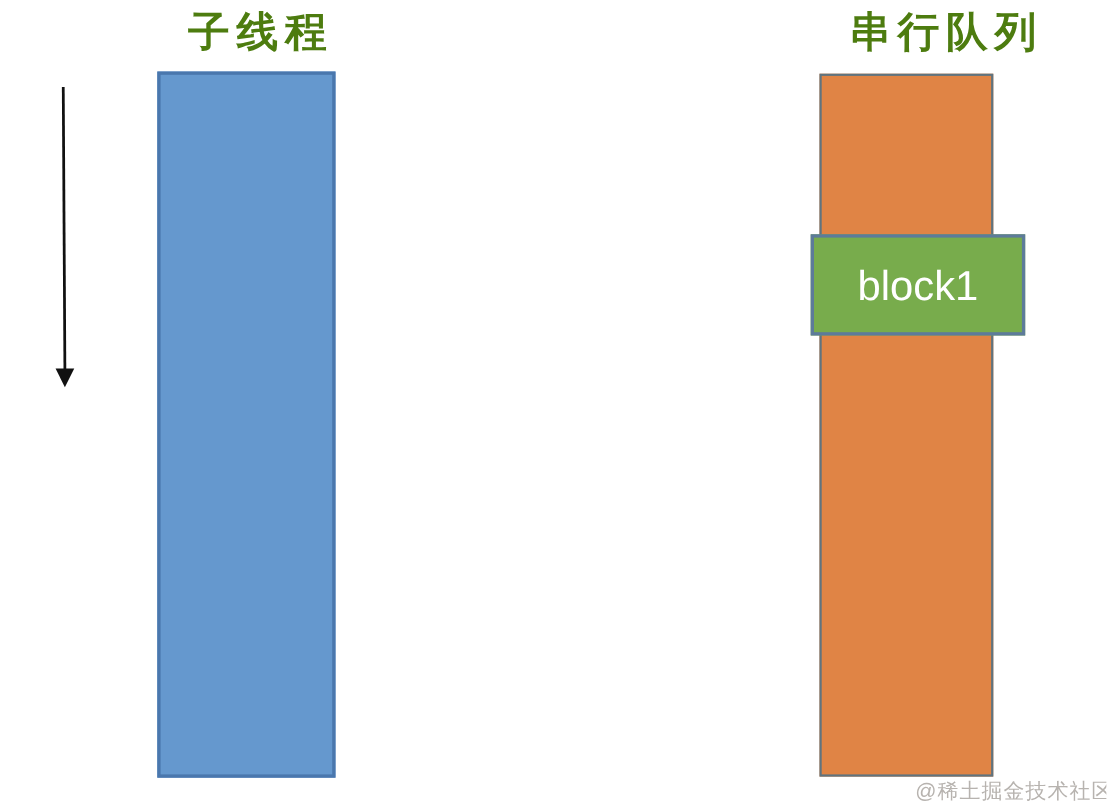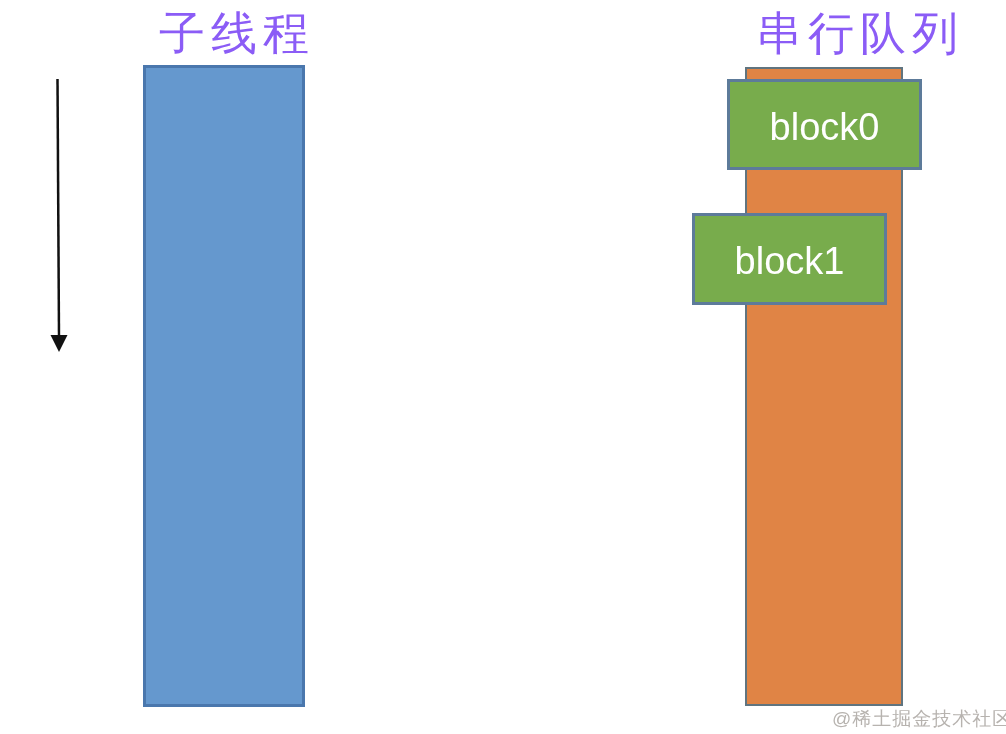--- a/index.html
+++ b/index.html
@@ -13,23 +13,23 @@
     height: 734px;
     background: #ffffff;
     overflow: hidden;
     font-family: "Liberation Sans", sans-serif;
   }
   .title {
     position: absolute;
     top: 8px;
     transform: translateX(-50%);
     font-family: "DejaVu Serif", "Liberation Serif", serif;
-    font-size: 46px;
-    font-weight: 400;
-    color: #8b5cf6;
+    font-size: 38px;
+    font-weight: 700;
+    color: #4d7c0f;
     letter-spacing: 6px;
     white-space: nowrap;
     line-height: 1.1;
   }
   .title-left  { left: 237px; }
   .title-right { left: 860px; }
 
   .arrow-svg {
     position: absolute;
     left: 45px;
@@ -76,21 +76,21 @@
     font-size: 38px;
     line-height: 1;
     padding-top: 4px;
   }
   .queue-block-0 {
     left: 727px;
     top: 79px;
     height: 91px;
   }
   .queue-block-1 {
-    left: 692px;
+    left: 737px;
     top: 213px;
     height: 92px;
   }
 
   .watermark {
     position: absolute;
     left: 832px;
     top: 706px;
     font-size: 19px;
     letter-spacing: 1px;
@@ -110,23 +110,20 @@
 
   <svg class="arrow-svg" viewBox="0 0 30 285" xmlns="http://www.w3.org/2000/svg">
     <line x1="12.5" y1="5" x2="14" y2="263" stroke="#111111" stroke-width="2.5"></line>
     <polygon points="14,278 5.5,261 22.5,261" fill="#111111"></polygon>
   </svg>
 
   <div class="column column-blue"></div>
 
   <div class="column column-orange"></div>
 
-  <div class="queue-block queue-block-0">
-    <span class="block-label">block0</span>
-  </div>
 
   <div class="queue-block queue-block-1">
     <span class="block-label">block1</span>
   </div>
 
   <div class="watermark">@稀土掘金技术社区</div>
 
 </div>
 
 </body></html>

